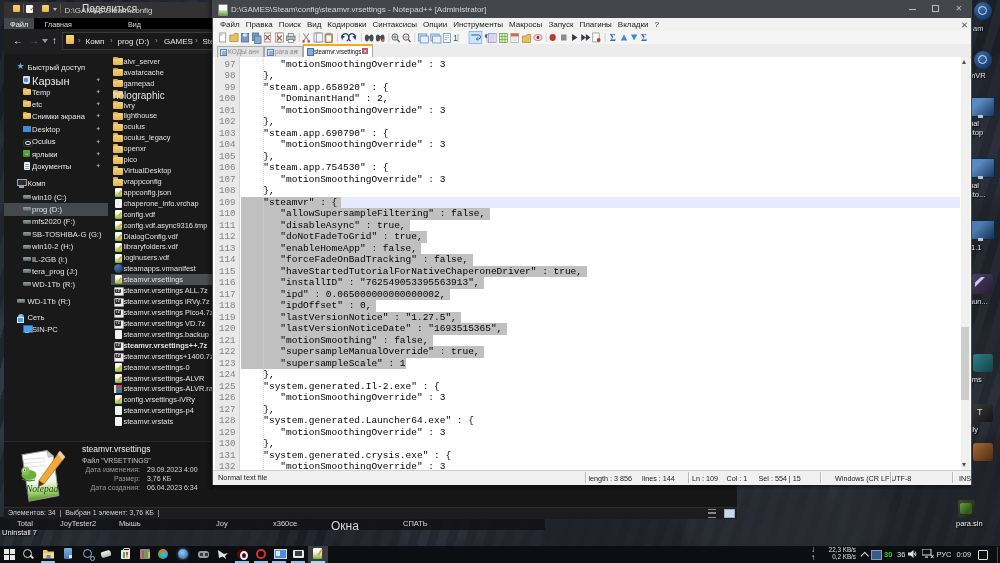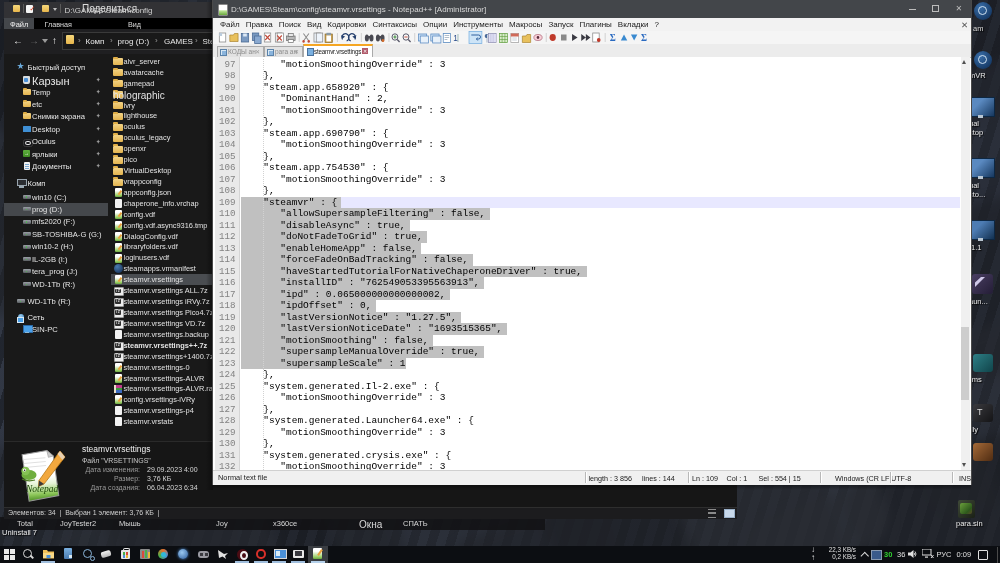--- a/index.html
+++ b/index.html
@@ -53,21 +53,21 @@
 <div class="ab" style="left:973px;top:443px;width:20px;height:18px;background:linear-gradient(135deg,#a56a38,#4f2c12);border-radius:3px;"></div>
 <div class="ab" style="left:958px;top:500px;width:17px;height:18px;background:linear-gradient(135deg,#3f4a38,#1a2015);border-radius:2px;"></div>
 <div class="ab" style="left:960px;top:503px;width:12px;height:11px;background:linear-gradient(135deg,#6aa03c,#2e5a1c 70%,#5a4a28);border-radius:2px;"></div>
 <div class="ab" style="left:956px;top:518.5px;color:#ececec;font-size:7.5px;text-shadow:1px 1px 1px #000;">para.sin</div>
 <div class="ab" style="left:0px;top:517px;width:545px;height:13px;background:rgba(18,18,20,0.85);"></div>
 <div class="ab" style="left:17px;top:519px;color:#d8d8d8;font-size:7.5px;">Total</div>
 <div class="ab" style="left:60px;top:519px;color:#d8d8d8;font-size:7.5px;">JoyTester2</div>
 <div class="ab" style="left:119px;top:519px;color:#d8d8d8;font-size:7.5px;">Мышь</div>
 <div class="ab" style="left:216px;top:519px;color:#d8d8d8;font-size:7.5px;">Joy</div>
 <div class="ab" style="left:273px;top:519px;color:#d8d8d8;font-size:7.5px;">x360ce</div>
-<div class="ab" style="left:359px;top:519px;color:#d8d8d8;font-size:10px;">Окна</div>
+<div class="ab" style="left:331px;top:519px;color:#d8d8d8;font-size:12px;">Окна</div>
 <div class="ab" style="left:403px;top:519px;color:#d8d8d8;font-size:7.5px;">СПАТЬ</div>
 <div class="ab" style="left:2px;top:528px;color:#e8e8e8;font-size:7.5px;text-shadow:1px 1px 1px #000;">Uninstall 7</div>
 <div class="ab" style="left:4px;top:2px;width:733px;height:516px;background:#191919;">
     <div class="ab" style="left:0;top:0;width:733px;height:15.5px;background:#323235;"></div>
     <div class="ab" style="left:9px;top:3px;width:7px;height:7px;background:linear-gradient(#f5d77b,#e8b64c);border-radius:1px;"></div>
     <div class="ab" style="left:18.5px;top:2px;width:1px;height:9px;background:#5a5a5a;"></div>
     <div class="ab" style="left:22px;top:2.5px;width:7px;height:8px;background:#f5f5f5;border-radius:1px;"></div>
     <div class="ab" style="left:25.5px;top:3px;color:#d23b1e;font-size:7px;line-height:7px;">✓</div>
     <div class="ab" style="left:37.5px;top:3px;width:7px;height:7px;background:linear-gradient(#f5d77b,#e8b64c);border-radius:1px;"></div>
     <div class="ab" style="left:48.5px;top:6px;width:0;height:0;border-left:2.5px solid transparent;border-right:2.5px solid transparent;border-top:3px solid #bdbdbd;"></div>

